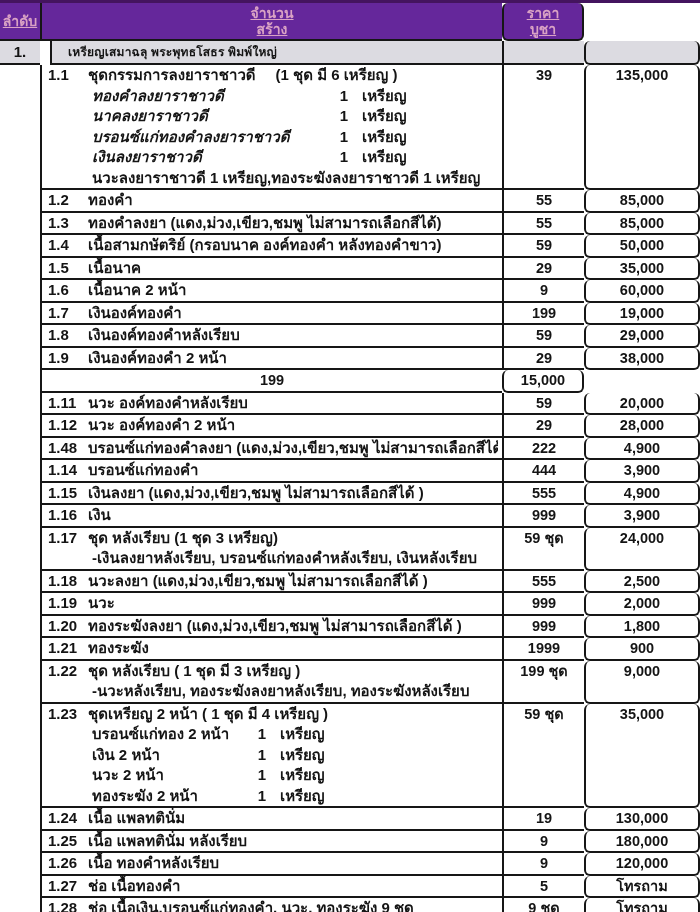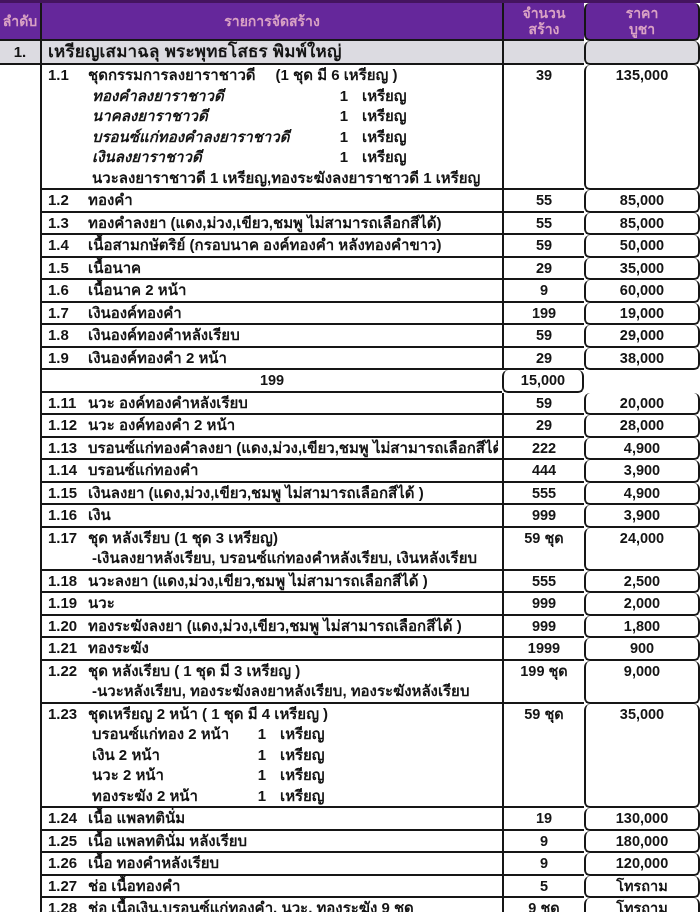--- a/index.html
+++ b/index.html
@@ -19,25 +19,25 @@
   .hc{
     background:#65279b;
     color:#d9a2c4;
     text-align:center;
     font-size:14px;
     line-height:16px;
     padding:2px;
     display:flex;flex-direction:column;justify-content:center;
     min-height:36px;
   }
-  .hc span{display:block;}
+  .hc span{display:block;text-decoration:underline;}
   .group .c{background:#dcdbe1;min-height:20px;}
   .group .c1{border-bottom:2px solid #161616;text-align:center;}
   .g{font-size:15px;line-height:20px;padding:1px 2px;}
-  .gt{padding-left:6px;font-size:17px;letter-spacing:.2px;}
+  .gt{padding-left:16px;font-size:12px;letter-spacing:.2px;margin-left:10px;}
   .item .c1{background:#ffffff;}
   .item .c2{padding:0 4px 0 6px;font-size:15px;}
   .line{line-height:20.5px;white-space:nowrap;overflow:hidden;}
   .iid{display:inline-block;min-width:40px;}
   .paren{margin-left:20px;}
   .sub{padding-left:44px;display:flex;}
   .sub-name.w1{width:234px;font-style:italic;}
   .sub-name.w2{width:152px;}
   .sub-qty{width:36px;text-align:center;}
   .subtext{display:block;}
@@ -51,23 +51,20 @@
 </style>
 </head>
 <body>
 
 <div class="tbl">
 
   <div class="row header">
     <div class="c c1 hc">
       <span>ลำดับ</span>
     </div>
-    <div class="c c2 hc">
-      <span>รายการจัดสร้าง</span>
-    </div>
     <div class="c c3 hc">
       <span>จำนวน</span>
       <span>สร้าง</span>
     </div>
     <div class="c c4 hc">
       <span>ราคา</span>
       <span>บูชา</span>
     </div>
   </div>
 
@@ -189,21 +186,21 @@
         <div class="c c1 empty"></div>
         <div class="c c2 body">
           <div class="line main"><span class="iid">1.12</span><span class="nm">นวะ องค์ทองคำ 2 หน้า</span></div>
         </div>
         <div class="c c3 num">29</div>
         <div class="c c4 num">28,000</div>
       </div>
       <div class="row item">
         <div class="c c1 empty"></div>
         <div class="c c2 body">
-          <div class="line main"><span class="iid">1.13</span><span class="nm">บรอนซ์แก่ทองคำลงยา (แดง,ม่วง,เขียว,ชมพู ไม่สามารถเลือกสีได้ )</span></div>
+          <div class="line main"><span class="iid">1.48</span><span class="nm">บรอนซ์แก่ทองคำลงยา (แดง,ม่วง,เขียว,ชมพู ไม่สามารถเลือกสีได้ )</span></div>
         </div>
         <div class="c c3 num">222</div>
         <div class="c c4 num">4,900</div>
       </div>
       <div class="row item">
         <div class="c c1 empty"></div>
         <div class="c c2 body">
           <div class="line main"><span class="iid">1.14</span><span class="nm">บรอนซ์แก่ทองคำ</span></div>
         </div>
         <div class="c c3 num">444</div>

